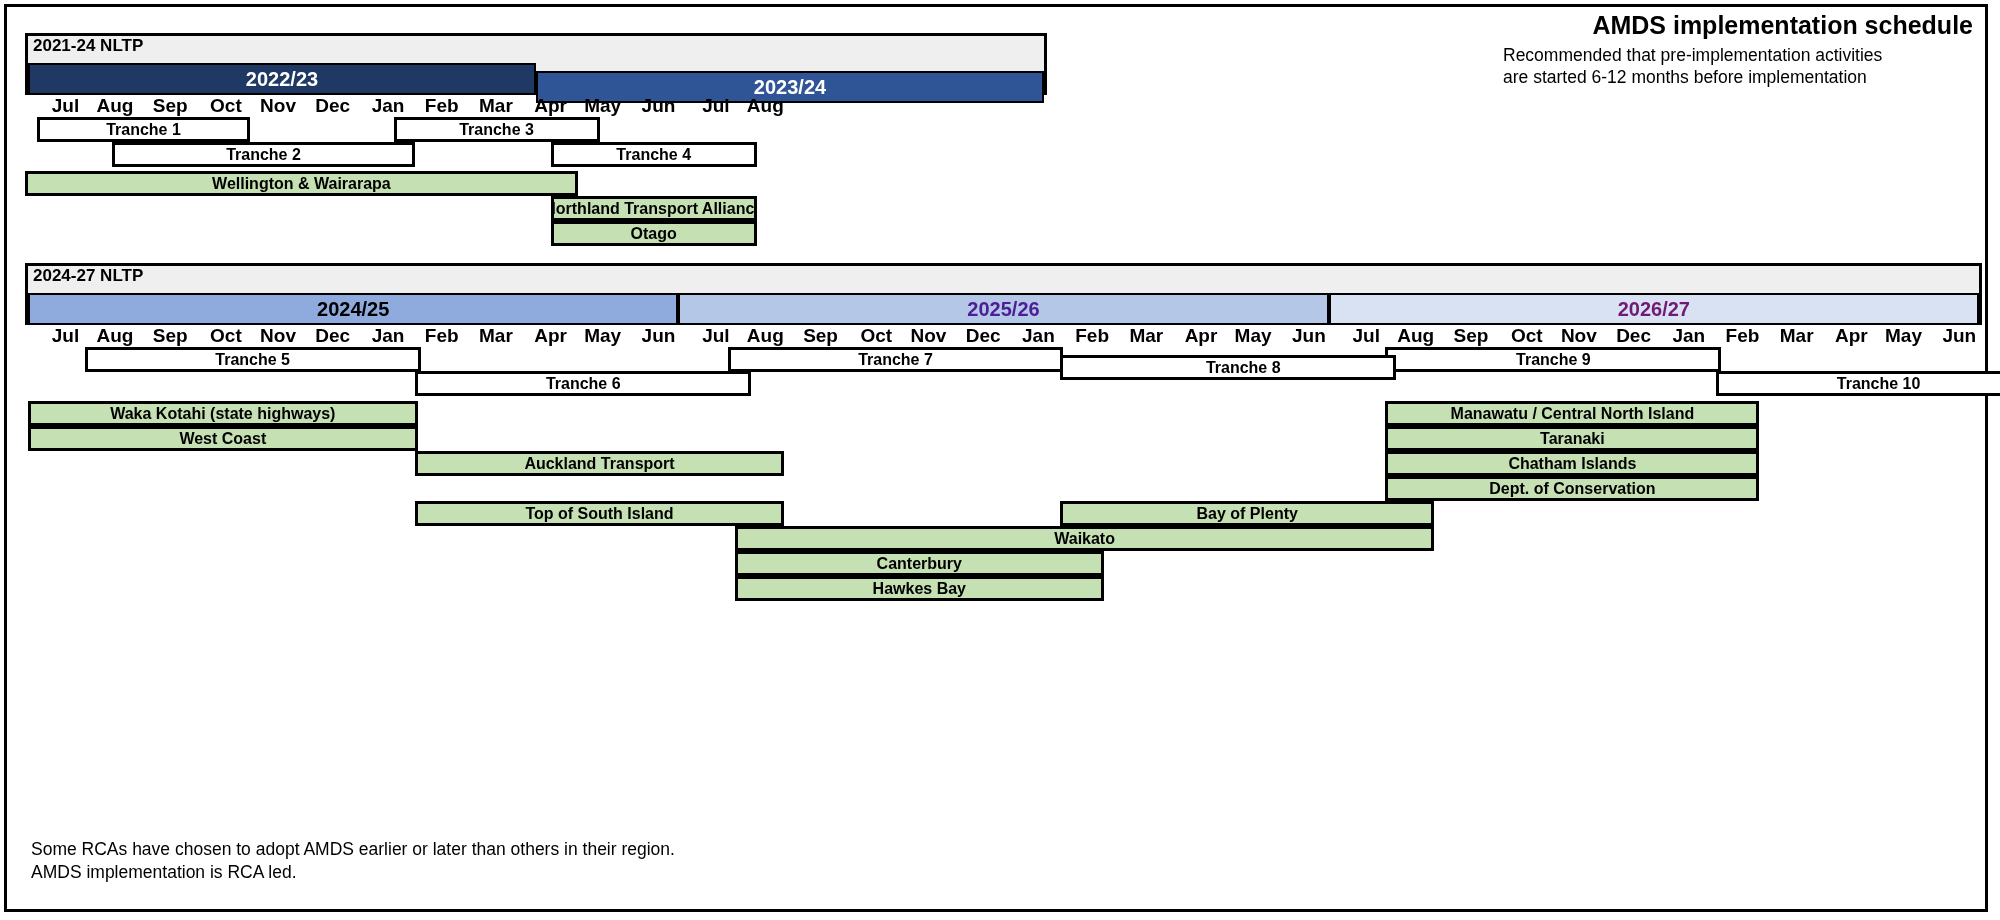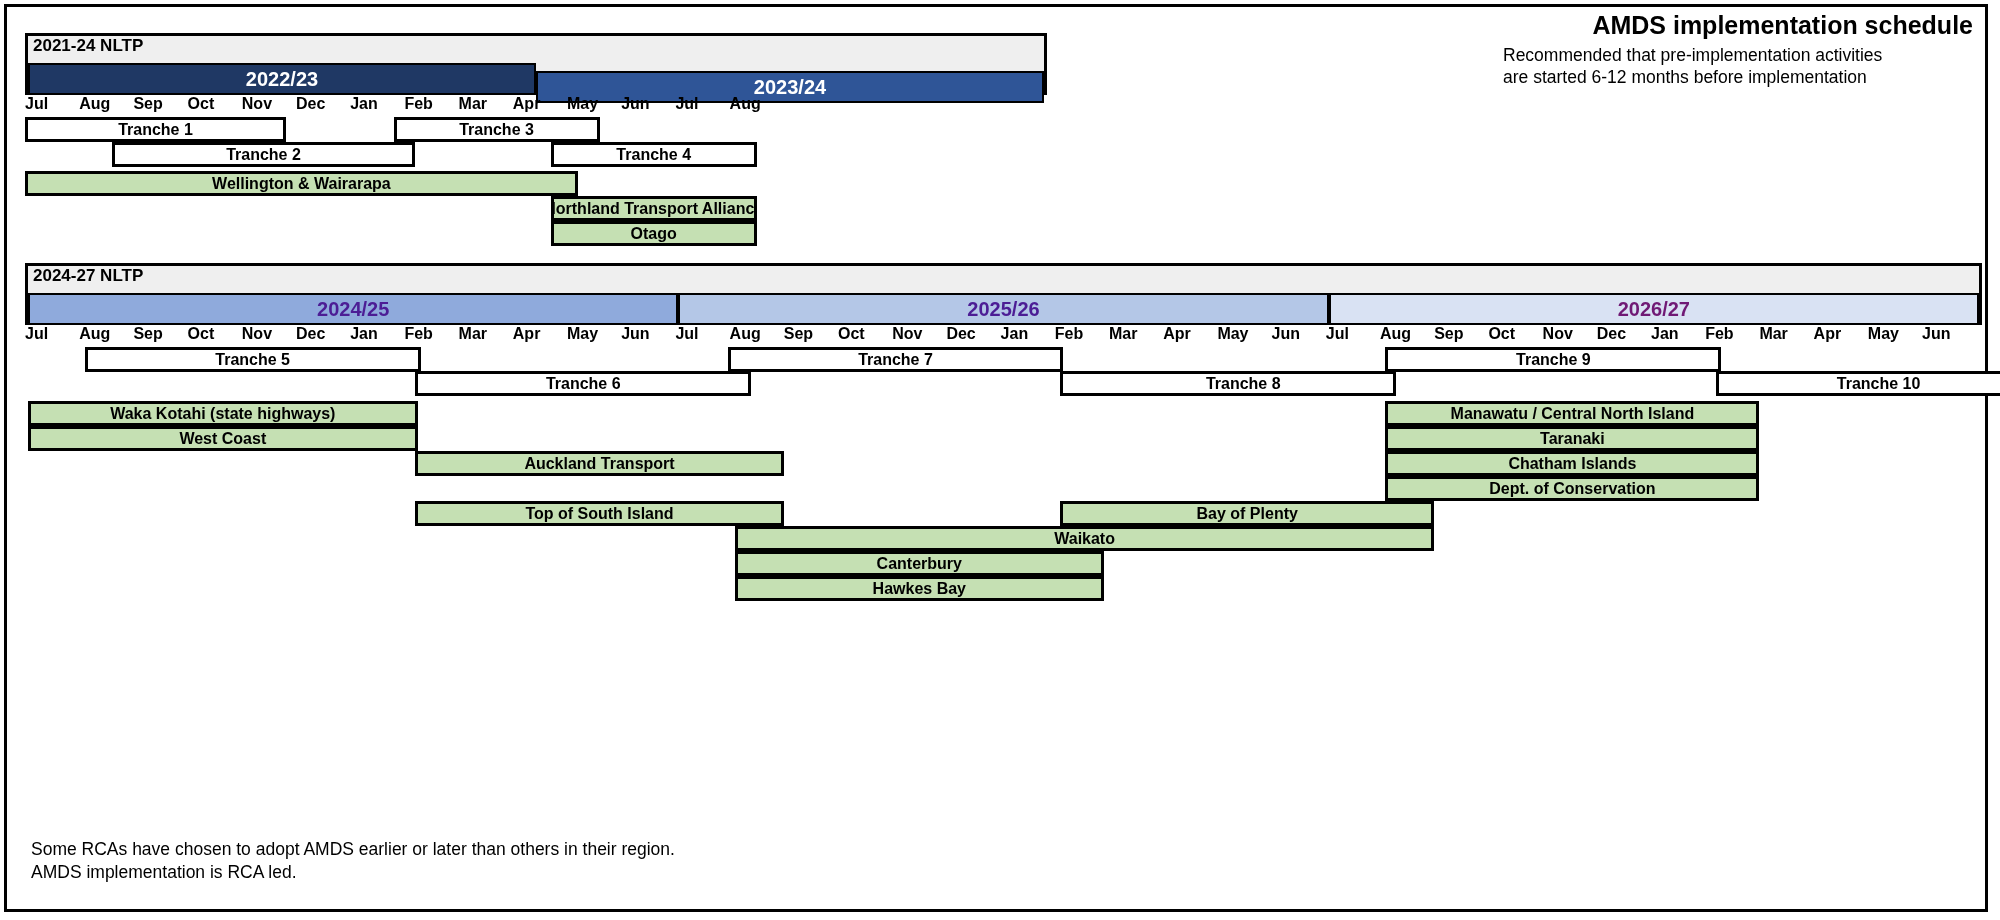--- a/index.html
+++ b/index.html
@@ -42,27 +42,27 @@
     font-size:17px;font-weight:bold;color:#000;
   }
   .year-bar{
     position:absolute;
     border:2px solid #000;box-sizing:border-box;
     display:flex;align-items:center;justify-content:center;
     font-size:20px;font-weight:bold;
   }
   .year-bar.dark{background:#1f3864;color:#ffffff;}
   .year-bar.mid{background:#2f5597;color:#ffffff;}
-  .year-bar.b1{background:#8faadc;color:#4c1d95;}
+  .year-bar.b1{background:#8faadc;color:#000000;}
   .year-bar.b2{background:#b4c7e7;color:#4c1d95;}
   .year-bar.b3{background:#d9e2f3;color:#701a75;}
   .month{
     position:absolute;
-    font-size:16px;font-weight:bold;color:#000;
-    text-align:left;
+    font-size:19px;font-weight:bold;color:#000;
+    text-align:right;
     top:0;
   }
   
   .bar{
     position:absolute;
     border:3px solid #000;
     box-sizing:border-box;
     display:flex;align-items:center;justify-content:center;
     font-size:16px;font-weight:bold;color:#000;
     white-space:nowrap;
@@ -102,21 +102,21 @@
       <div class="month" style="left: 216.8px; top: 62px; width: 54.2px;">Nov</div>
       <div class="month" style="left: 271px; top: 62px; width: 54.2px;">Dec</div>
       <div class="month" style="left: 325.2px; top: 62px; width: 54.2px;">Jan</div>
       <div class="month" style="left: 379.4px; top: 62px; width: 54.2px;">Feb</div>
       <div class="month" style="left: 433.6px; top: 62px; width: 54.2px;">Mar</div>
       <div class="month" style="left: 487.8px; top: 62px; width: 54.2px;">Apr</div>
       <div class="month" style="left: 542px; top: 62px; width: 54.2px;">May</div>
       <div class="month" style="left: 596.2px; top: 62px; width: 54.2px;">Jun</div>
       <div class="month" style="left: 650.4px; top: 62px; width: 54.2px;">Jul</div>
       <div class="month" style="left: 704.6px; top: 62px; width: 54.2px;">Aug</div>
-      <div class="bar tranche" style="left: 0px; top: 84px; width: 261px; height: 25px;">Tranche 1</div>
+      <div class="bar tranche" style="left: 12px; top: 84px; width: 213px; height: 25px;">Tranche 1</div>
       <div class="bar tranche" style="left: 368.56px; top: 84px; width: 205.96px; height: 25px;">Tranche 3</div>
       <div class="bar tranche" style="left: 86.72px; top: 109px; width: 303.52px; height: 25px;">Tranche 2</div>
       <div class="bar tranche" style="left: 525.74px; top: 109px; width: 205.96px; height: 25px;">Tranche 4</div>
       <div class="bar region" style="left: 0px; top: 138px; width: 552.84px; height: 25px;">Wellington &amp; Wairarapa</div>
       <div class="bar region" style="left: 525.74px; top: 163px; width: 205.96px; height: 25px;">Northland Transport Alliance</div>
       <div class="bar region" style="left: 525.74px; top: 188px; width: 205.96px; height: 25px;">Otago</div>
     </div>
   <div id="section-1" class="nltp-section" style="left: 18px; top: 256px; width: 1957px; height: 200px;">
       <div class="nltp-box" style="width: 1957px; height: 62px;"></div>
       <div class="nltp-label">2024-27 NLTP</div>
@@ -156,21 +156,21 @@
       <div class="month" style="left: 1626px; top: 62px; width: 54.2px;">Jan</div>
       <div class="month" style="left: 1680.2px; top: 62px; width: 54.2px;">Feb</div>
       <div class="month" style="left: 1734.4px; top: 62px; width: 54.2px;">Mar</div>
       <div class="month" style="left: 1788.6px; top: 62px; width: 54.2px;">Apr</div>
       <div class="month" style="left: 1842.8px; top: 62px; width: 54.2px;">May</div>
       <div class="month" style="left: 1897px; top: 62px; width: 54.2px;">Jun</div>
       <div class="bar tranche" style="left: 59.62px; top: 84px; width: 336.04px; height: 25px;">Tranche 5</div>
       <div class="bar tranche" style="left: 703px; top: 84px; width: 335px; height: 25px;">Tranche 7</div>
       <div class="bar tranche" style="left: 1360.42px; top: 84px; width: 336.04px; height: 25px;">Tranche 9</div>
       <div class="bar tranche" style="left: 390.24px; top: 108px; width: 336.04px; height: 25px;">Tranche 6</div>
-      <div class="bar tranche" style="left: 1035.22px; top: 108px; width: 336.04px; height: 25px; padding-left: 30px;">Tranche 8</div>
+      <div class="bar tranche" style="left: 1035.22px; top: 92px; width: 336.04px; height: 25px; padding-left: 30px;">Tranche 8</div>
       <div class="bar tranche" style="left: 1691.04px; top: 108px; width: 325.2px; height: 25px;">Tranche 10</div>
       <div class="bar region" style="left: 2.71px; top: 138px; width: 390.24px; height: 25px;">Waka Kotahi (state highways)</div>
       <div class="bar region" style="left: 2.71px; top: 163px; width: 390.24px; height: 25px;">West Coast</div>
       <div class="bar region" style="left: 390.24px; top: 188px; width: 368.56px; height: 25px;">Auckland Transport</div>
       <div class="bar region" style="left: 390.24px; top: 238px; width: 368.56px; height: 25px;">Top of South Island</div>
       <div class="bar region" style="left: 1360.42px; top: 138px; width: 373.98px; height: 25px;">Manawatu / Central North Island</div>
       <div class="bar region" style="left: 1360.42px; top: 163px; width: 373.98px; height: 25px;">Taranaki</div>
       <div class="bar region" style="left: 1360.42px; top: 188px; width: 373.98px; height: 25px;">Chatham Islands</div>
       <div class="bar region" style="left: 1360.42px; top: 213px; width: 373.98px; height: 25px;">Dept. of Conservation</div>
       <div class="bar region" style="left: 1035.22px; top: 238px; width: 373.98px; height: 25px;">Bay of Plenty</div>

